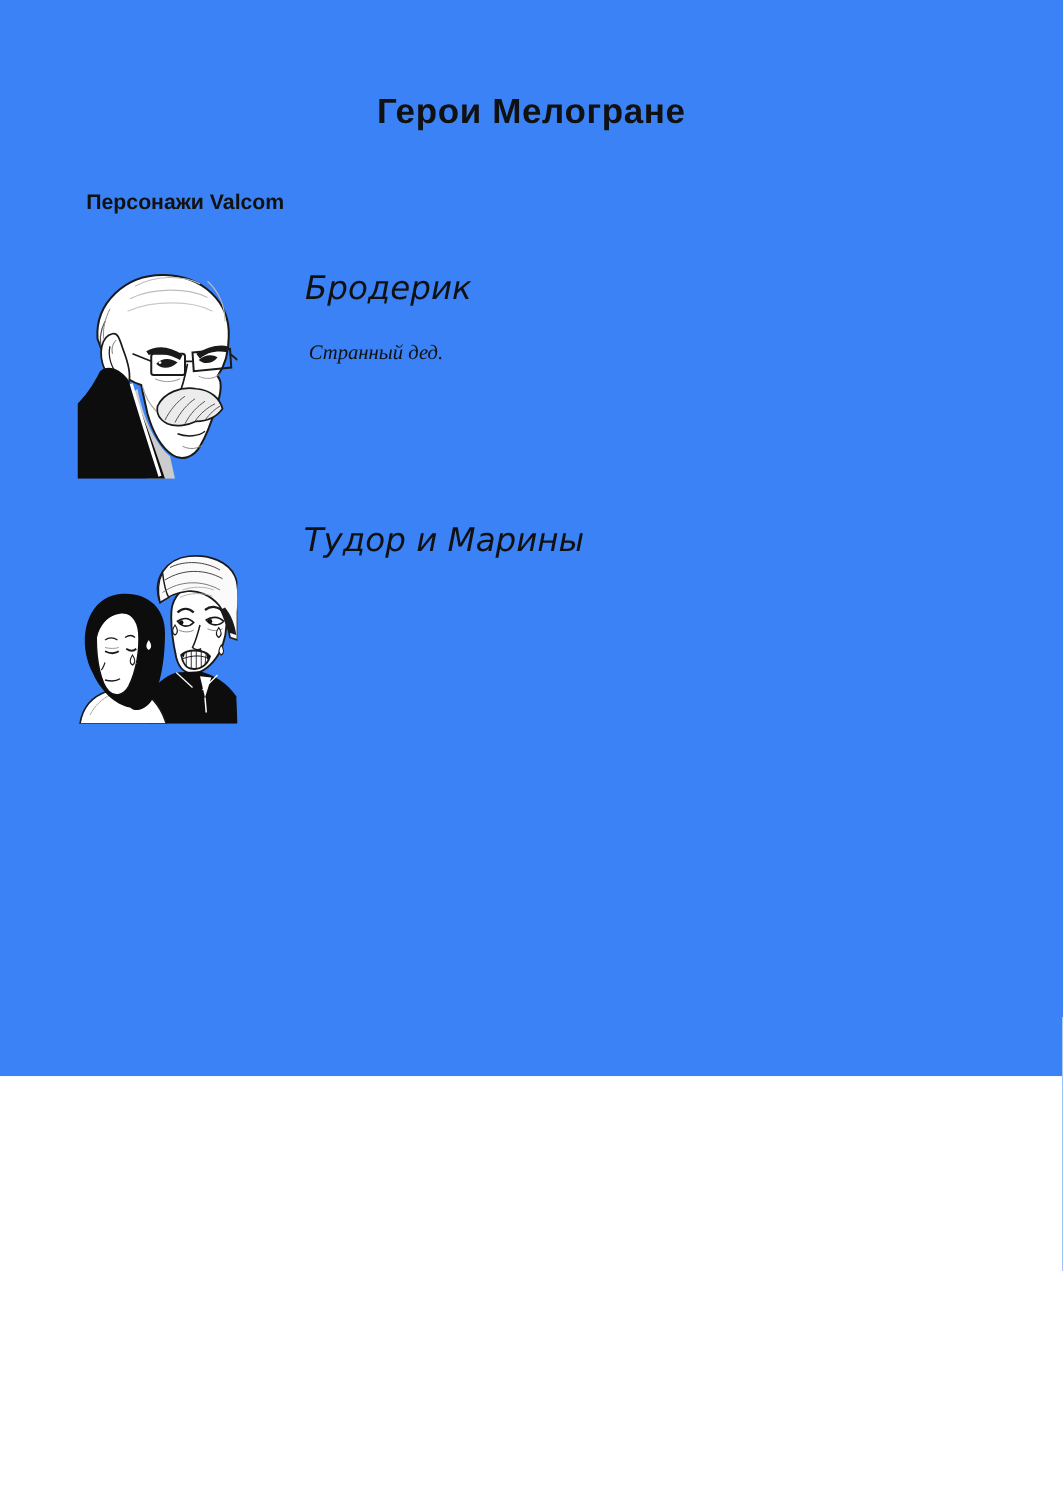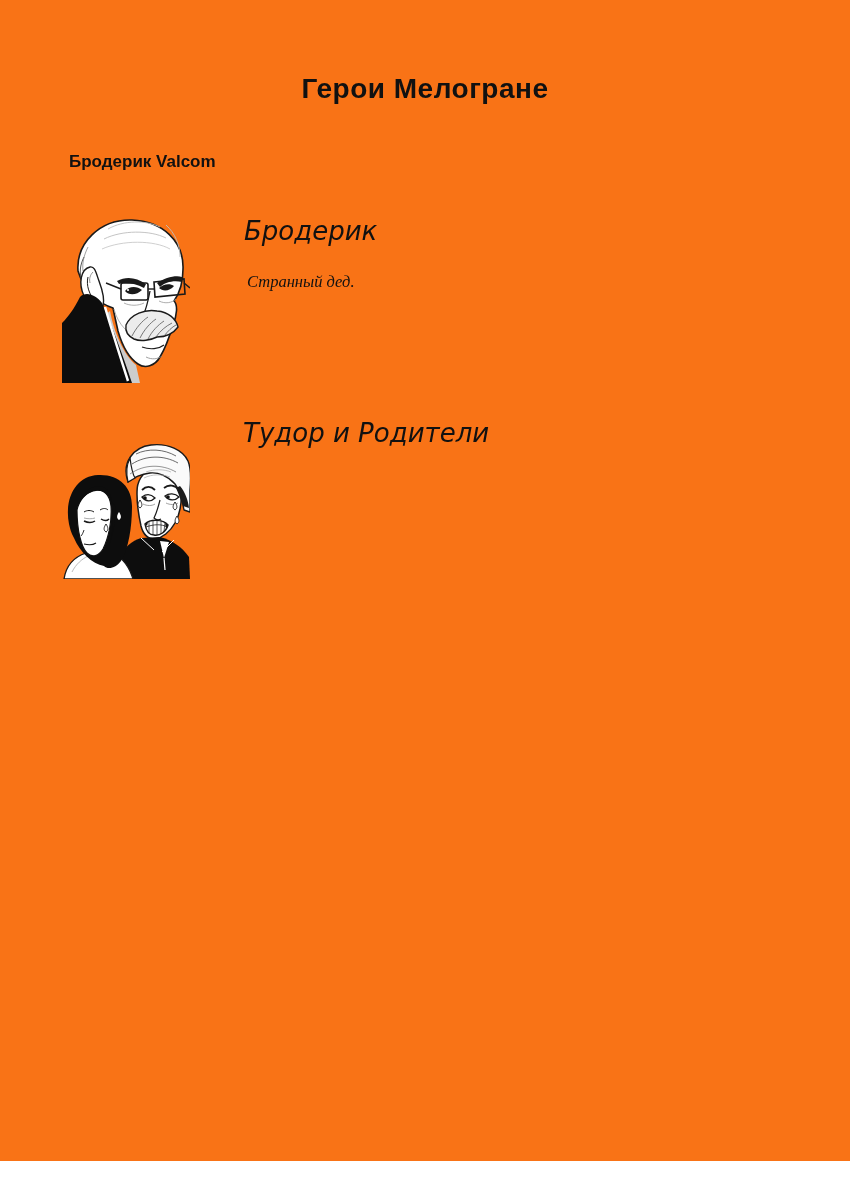--- a/index.html
+++ b/index.html
@@ -1,18 +1,18 @@
 <!DOCTYPE html>
 <html><head>
 <meta charset="utf-8">
 <style>
   html,body { margin:0; padding:0; background:#ffffff; }
   .page {
-    position:relative; width:850px; height:1161px;
-    background:#f97316; overflow:hidden;
+    position:relative; width:850px; height:861px;
+    background:#3b82f6; overflow:hidden;
     font-family:"Liberation Sans", sans-serif;
     color:#1a1a1a;
   }
   .doc-title {
     position:absolute; top:74px; left:0; width:850px;
     margin:0; text-align:center;
     font-size:28px; font-weight:700; letter-spacing:0.5px;
     color:#111111; line-height:1.1;
   }
   .section-heading {
@@ -42,21 +42,21 @@
   .entry-1 .char-desc { left:247px; top:69px; }
   .entry-2 .char-desc { left:240px; top:59px; }
 </style>
 </head>
 <body>
 
 <div class="page">
 
   <h1 class="doc-title">Герои Мелогране</h1>
 
-  <h2 class="section-heading">Бродерик Valcom</h2>
+  <h2 class="section-heading">Персонажи Valcom</h2>
 
   <div class="entry entry-1">
     <div class="portrait">
       <svg viewBox="0 0 128 180" xmlns="http://www.w3.org/2000/svg">
 
         <path d="M16,68 C14,40 38,16 70,17 C100,18 122,38 121,66 C121,80 117,91 112,98 C116,102 115,112 111,122 C108,132 104,144 98,154 C93,163 83,166 76,161 C67,155 60,142 56,128 C54,119 52,110 51,105 C38,101 22,88 16,68 Z" fill="#ffffff" stroke="#1a1a1a" stroke-width="1.6" stroke-linejoin="round"></path>
 
         <path d="M48,108 C52,130 62,152 74,162 L78,180 L56,180 C48,152 44,126 43,112 Z" fill="#cccccc"></path>
 
         <path d="M46,26 C62,17 84,17 98,24" fill="none" stroke="#bdbdbd" stroke-width="0.9"></path>
@@ -181,16 +181,16 @@
         <path d="M22,76 C26,77 30,77 33,76" fill="none" stroke="#888888" stroke-width="0.7"></path>
 
         <path d="M22,88 C21,91 20,93 19,94" fill="none" stroke="#1a1a1a" stroke-width="0.9"></path>
         <path d="M22,102 C26,103 31,103 34,101" fill="none" stroke="#1a1a1a" stroke-width="1.2"></path>
 
         <path d="M42,88 L45,91 M44,86 L47,89" fill="none" stroke="#bbbbbb" stroke-width="0.7"></path>
         <path d="M44,82 C46,85 47,88 44,90 C41,88 42,85 44,82 Z" fill="#ffffff" stroke="#1a1a1a" stroke-width="0.9"></path>
         <path d="M57,70 C59,73 60,76 57,78 C54,76 55,73 57,70 Z" fill="#ffffff"></path>
       </svg>
     </div>
-    <h3 class="char-name">Тудор и Родители</h3>
+    <h3 class="char-name">Тудор и Марины</h3>
   </div>
 
 </div>
 
 </body></html>

